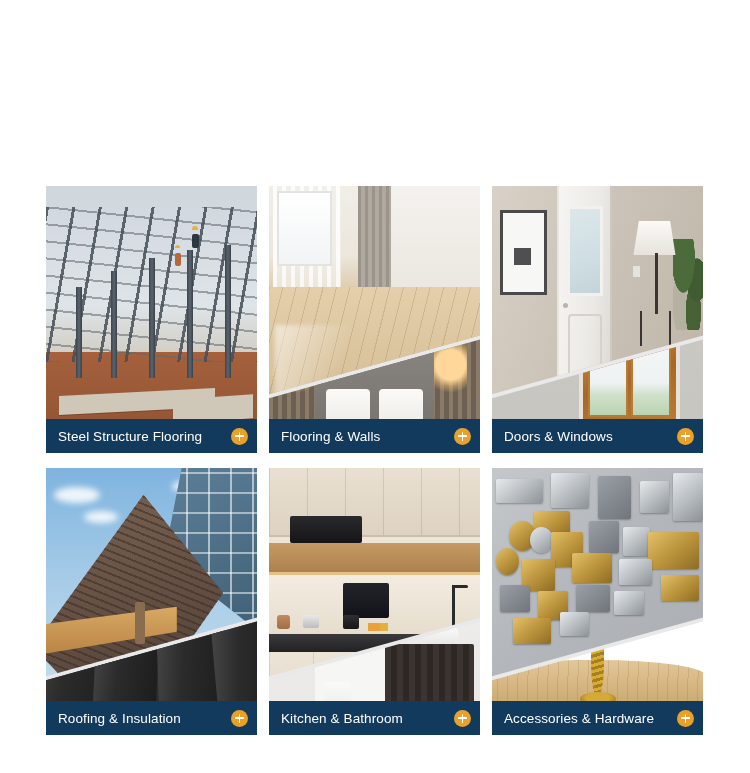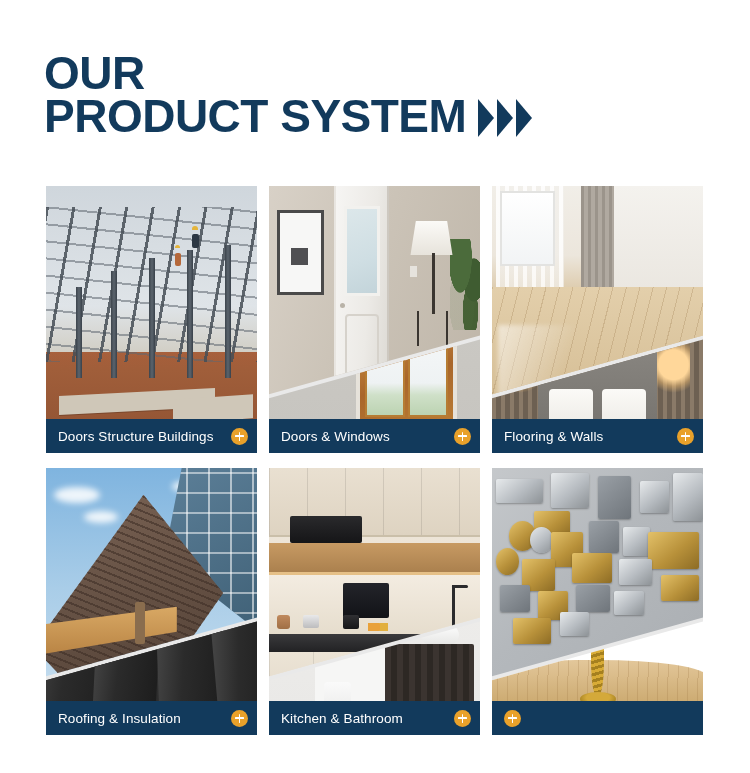--- a/index.html
+++ b/index.html
@@ -588,31 +588,20 @@
     width: 36px; height: 14px; margin-left: -18px;
     background: radial-gradient(ellipse at 50% 40%, #d4a93a 0 45%, #b08a26 70%, #8e6f1c 100%);
     border-radius: 50%;
   }
 </style>
 </head>
 <body>
 
 <div class="page">
 
-  <div class="heading">
-    <div class="heading-line heading-line-1">OUR</div>
-    <div class="heading-line heading-line-2">
-      <span class="heading-text-2">PRODUCT SYSTEM</span>
-      <span class="arrows">
-        <span class="arrow"></span>
-        <span class="arrow"></span>
-        <span class="arrow"></span>
-      </span>
-    </div>
-  </div>
 
   <div class="grid">
 
     <div class="card">
       <div class="card-media">
         <div class="media-full">
           <div class="img-steel">
             <div class="steel-ground"></div>
             <div class="steel-beams"></div>
             <div class="steel-col" style="left:14%;height:34%;"></div>
@@ -623,21 +612,51 @@
             <div class="steel-slab" style="left:6%;bottom:16%;width:74%;height:7%;transform:skewY(-3deg);"></div>
             <div class="steel-slab" style="left:60%;bottom:12%;width:38%;height:9%;transform:skewY(-4deg);"></div>
             <div class="steel-worker hat" style="left:69%;top:15%;width:6px;height:4px;"></div>
             <div class="steel-worker" style="left:69%;top:18%;width:7px;height:14px;"></div>
             <div class="steel-worker hat" style="left:61%;top:22%;width:5px;height:3px;"></div>
             <div class="steel-worker" style="left:61%;top:25%;width:6px;height:13px;background:#b5683a;"></div>
           </div>
         </div>
       </div>
       <div class="card-label">
-        <span class="card-label-text">Doors Structure Buildings</span>
+        <span class="card-label-text">Steel Structure Flooring</span>
+        <span class="plus-btn"></span>
+      </div>
+    </div>
+
+    <div class="card">
+      <div class="card-media">
+        <div class="media-bottom">
+          <div class="img-bedroom">
+            <div class="bed-head"></div>
+            <div class="pillow" style="left:27%;"></div>
+            <div class="pillow" style="left:52%;"></div>
+            <div class="bed-lamp" style="left:5%;"></div>
+            <div class="bed-lamp" style="right:6%;"></div>
+            <div class="nightstand" style="left:2%;"></div>
+            <div class="nightstand" style="right:3%;"></div>
+          </div>
+        </div>
+        <div class="media-top">
+          <div class="img-floor">
+            <div class="back-wall"></div>
+            <div class="win-curtain"></div>
+            <div class="win-light"></div>
+            <div class="gray-curtain"></div>
+            <div class="floor-planks"></div>
+            <div class="floor-sheen"></div>
+          </div>
+        </div>
+      </div>
+      <div class="card-label">
+        <span class="card-label-text">Flooring &amp; Walls</span>
         <span class="plus-btn"></span>
       </div>
     </div>
 
     <div class="card">
       <div class="card-media">
         <div class="media-bottom">
           <div class="img-window">
             <div class="win-frame">
               <div class="win-wood">
@@ -659,50 +678,20 @@
             <div class="plant"></div>
             <div class="floor-lamp-shade"></div>
             <div class="floor-lamp-pole"></div>
             <div class="lamp-legs"></div>
             <div class="bed-dark"></div>
           </div>
         </div>
       </div>
       <div class="card-label">
         <span class="card-label-text">Doors &amp; Windows</span>
-        <span class="plus-btn"></span>
-      </div>
-    </div>
-
-    <div class="card">
-      <div class="card-media">
-        <div class="media-bottom">
-          <div class="img-bedroom">
-            <div class="bed-head"></div>
-            <div class="pillow" style="left:27%;"></div>
-            <div class="pillow" style="left:52%;"></div>
-            <div class="bed-lamp" style="left:5%;"></div>
-            <div class="bed-lamp" style="right:6%;"></div>
-            <div class="nightstand" style="left:2%;"></div>
-            <div class="nightstand" style="right:3%;"></div>
-          </div>
-        </div>
-        <div class="media-top">
-          <div class="img-floor">
-            <div class="back-wall"></div>
-            <div class="win-curtain"></div>
-            <div class="win-light"></div>
-            <div class="gray-curtain"></div>
-            <div class="floor-planks"></div>
-            <div class="floor-sheen"></div>
-          </div>
-        </div>
-      </div>
-      <div class="card-label">
-        <span class="card-label-text">Flooring &amp; Walls</span>
         <span class="plus-btn"></span>
       </div>
     </div>
 
     <div class="card">
       <div class="card-media">
         <div class="media-bottom">
           <div class="img-insul">
             <div class="foam-tube" style="left:-8%;top:26%;width:46%;height:74%;transform:rotate(6deg);"></div>
             <div class="foam-tube" style="left:24%;top:18%;width:30%;height:82%;transform:rotate(3deg);"></div>
@@ -804,18 +793,19 @@
             <div class="hw-part hw-dark" style="left:4%;top:44%;width:14%;height:10%;"></div>
             <div class="hw-part hw-brass" style="left:22%;top:46%;width:14%;height:11%;"></div>
             <div class="hw-part hw-dark" style="left:40%;top:44%;width:16%;height:10%;"></div>
             <div class="hw-part hw-steel" style="left:58%;top:46%;width:14%;height:9%;"></div>
             <div class="hw-part hw-brass" style="left:10%;top:56%;width:18%;height:10%;"></div>
             <div class="hw-part hw-steel" style="left:32%;top:54%;width:14%;height:9%;"></div>
           </div>
         </div>
       </div>
       <div class="card-label">
+        <span class="card-label-text">Accessories &amp; Hardware</span>
         <span class="plus-btn"></span>
       </div>
     </div>
 
   </div>
 </div>
 
 </body></html>

